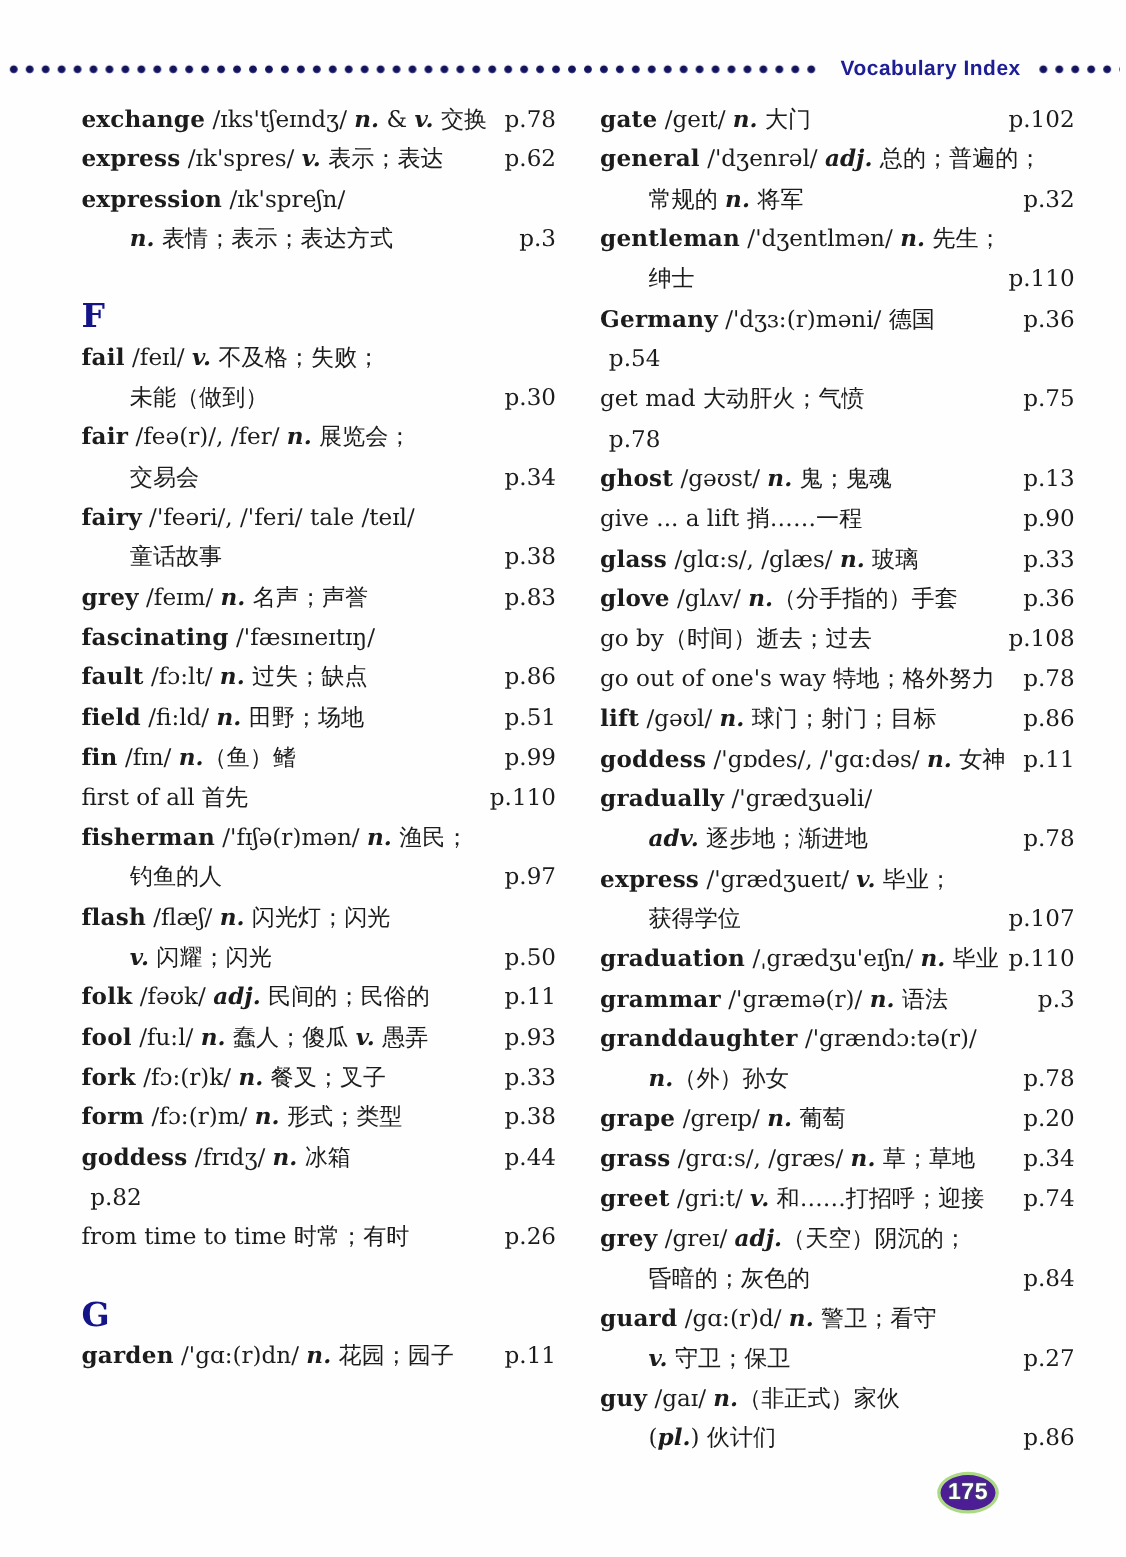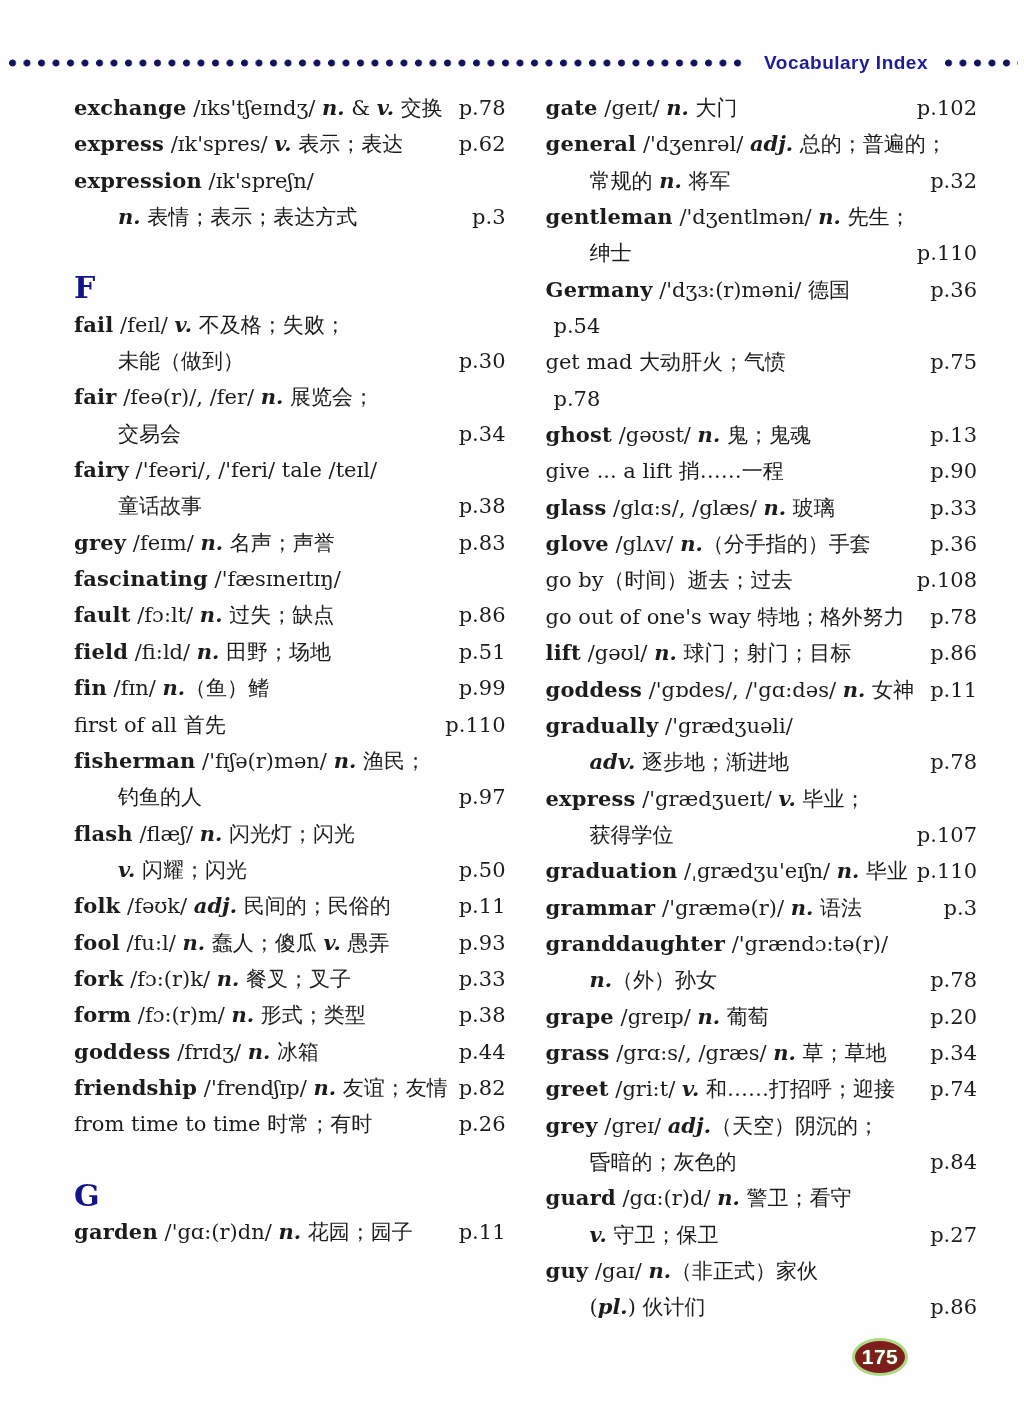--- a/index.html
+++ b/index.html
@@ -65,21 +65,21 @@
     color: #15158a;
     font-family: "DejaVu Serif", "Liberation Serif", serif;
   }
   
   .page-badge {
     position: absolute;
     left: 852px;
     top: 1338px;
     width: 56px;
     height: 38px;
-    background: #7f1d1d;
+    background: #4c1d95;
     border: 3px solid #abd984;
     border-radius: 50%;
     display: flex;
     align-items: center;
     justify-content: center;
     font-family: "Liberation Sans", "DejaVu Sans", sans-serif;
     font-weight: bold;
     font-size: 21px;
     color: #ffffff;
     letter-spacing: 0.5px;
@@ -187,21 +187,20 @@
         </div>
         <div class="row">
           <span class="entry-text"><span class="hw">form</span><span class="tx"> /fɔ:(r)m/ </span><span class="pos">n.</span><span class="tx"> 形式；类型</span></span>
           <span class="page-ref">p.38</span>
         </div>
         <div class="row">
           <span class="entry-text"><span class="hw">goddess</span><span class="tx"> /frɪdʒ/ </span><span class="pos">n.</span><span class="tx"> 冰箱</span></span>
           <span class="page-ref">p.44</span>
         </div>
         <div class="row">
-          <span class="entry-text"><span class="hw">friendship</span><span class="tx"> /'frendʃɪp/ </span><span class="pos">n.</span><span class="tx"> 友谊；友情</span></span>
           <span class="page-ref">p.82</span>
         </div>
         <div class="row">
           <span class="entry-text"><span class="tx">from time to time 时常；有时</span></span>
           <span class="page-ref">p.26</span>
         </div>
         <div class="section-row">G</div>
         <div class="row">
           <span class="entry-text"><span class="hw">garden</span><span class="tx"> /'gɑ:(r)dn/ </span><span class="pos">n.</span><span class="tx"> 花园；园子</span></span>
           <span class="page-ref">p.11</span>

